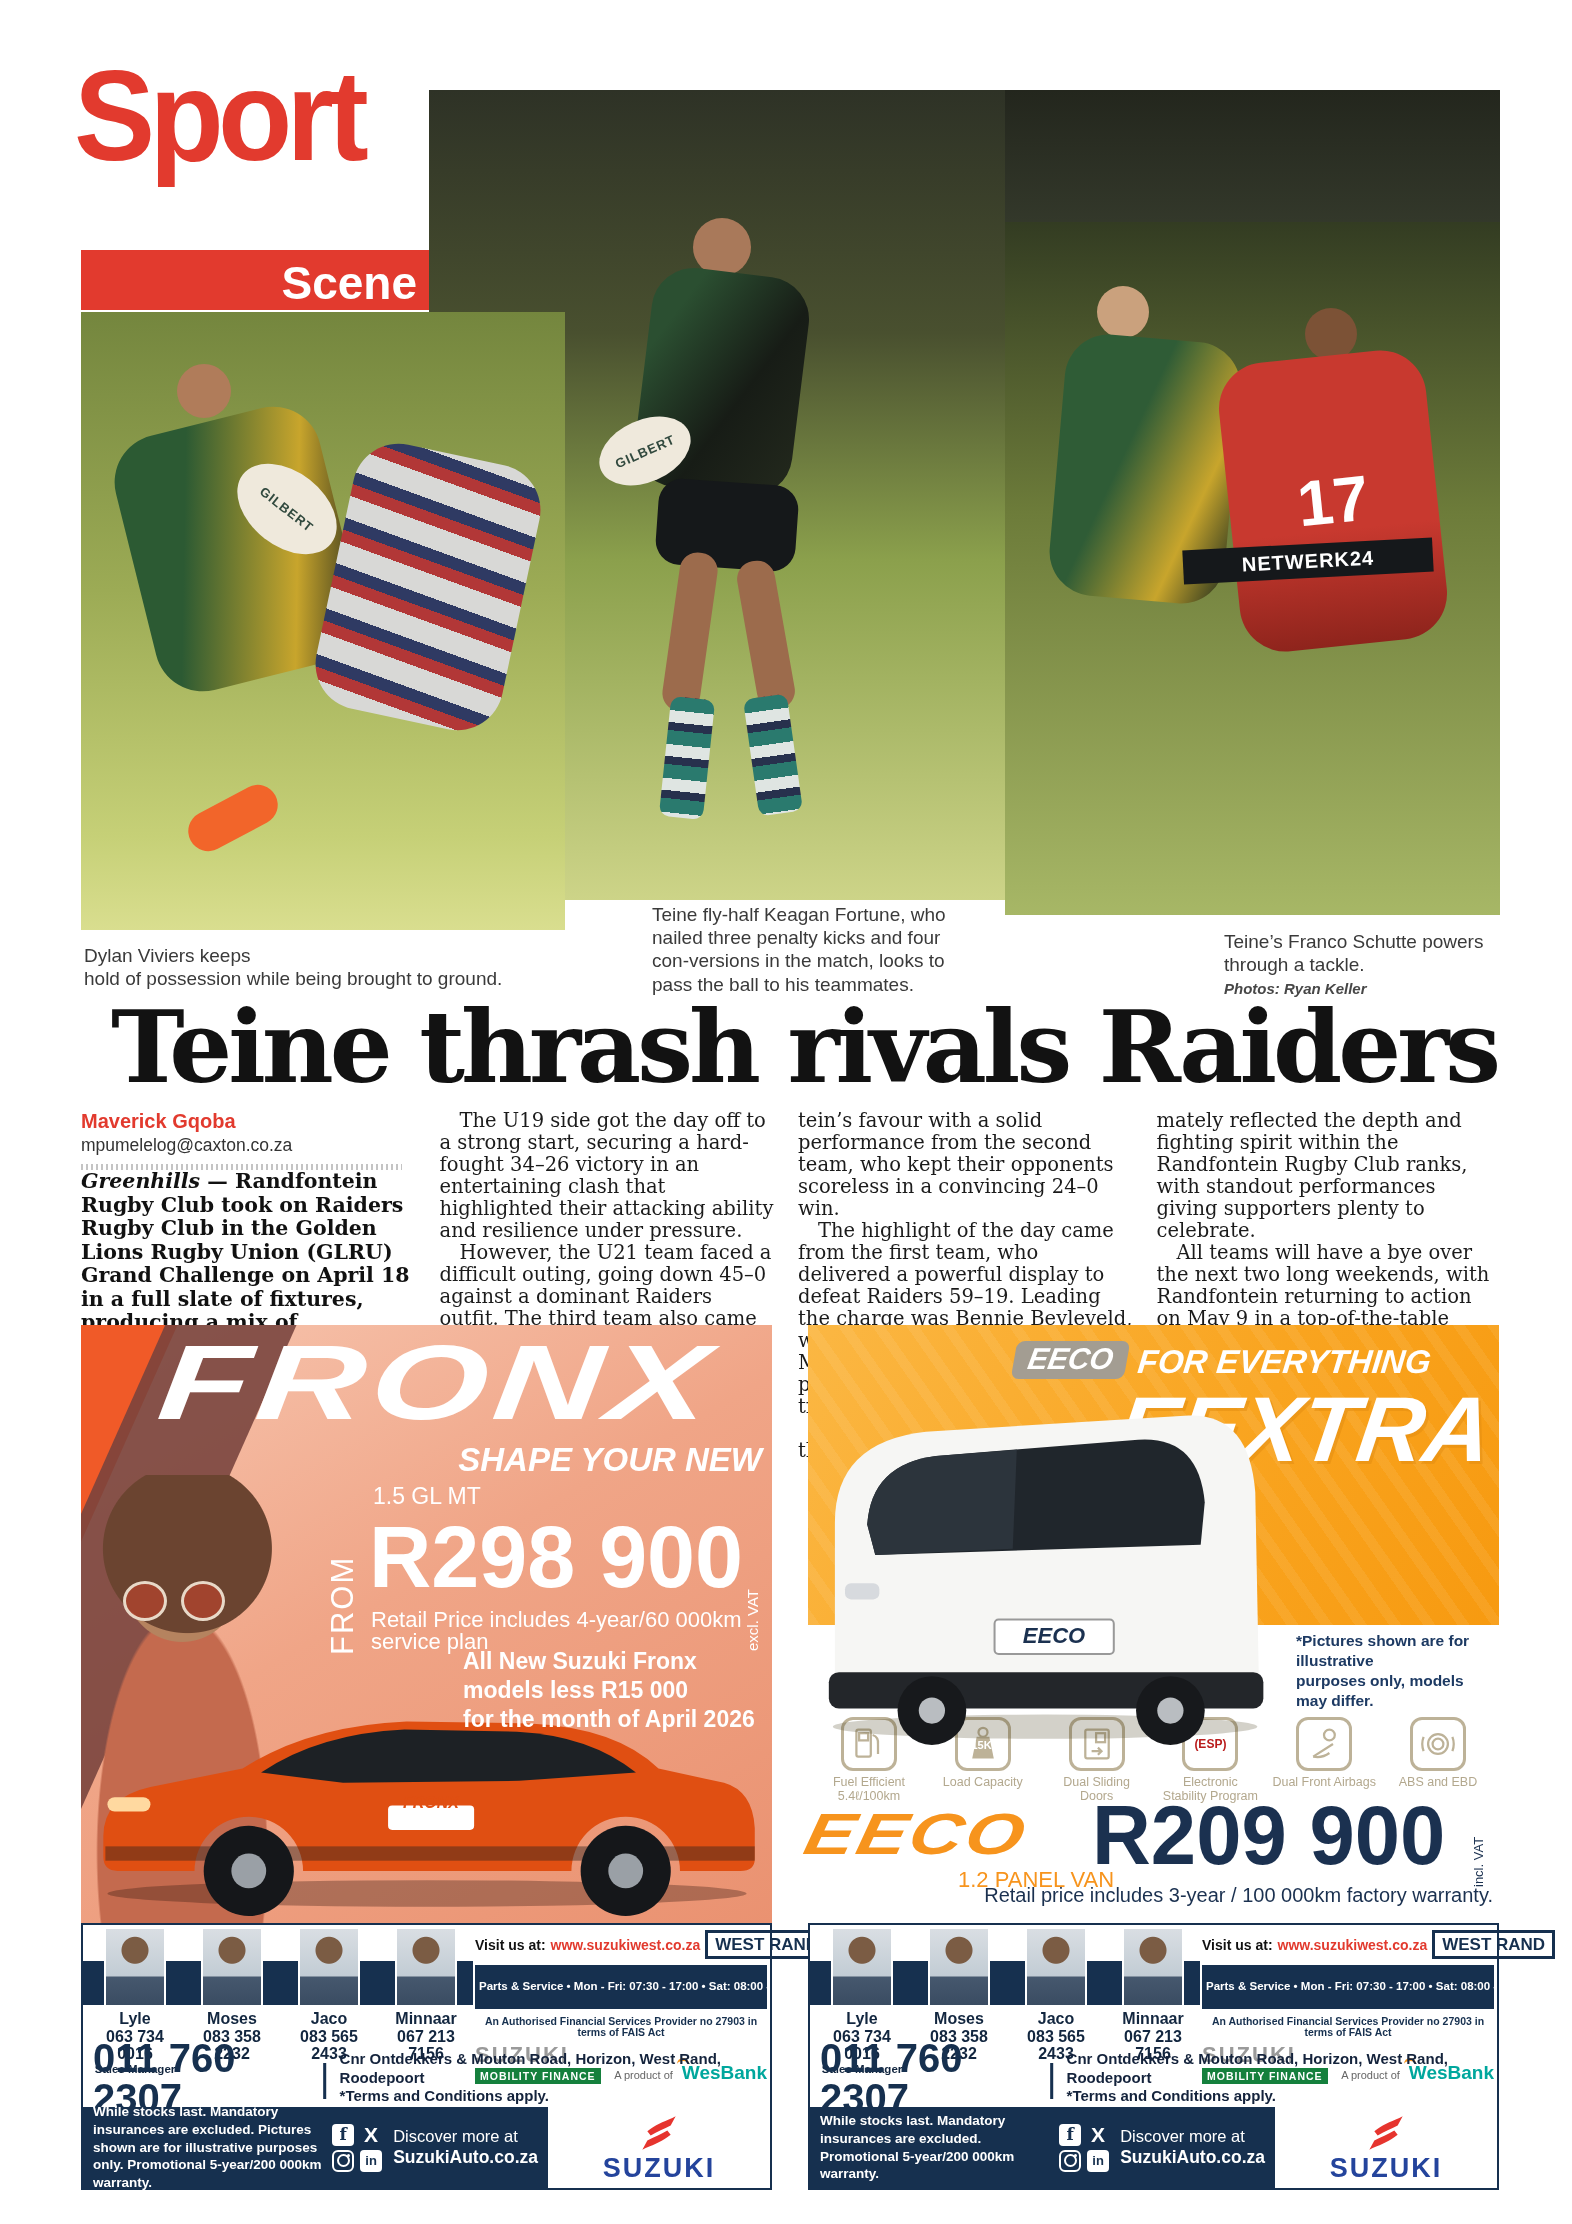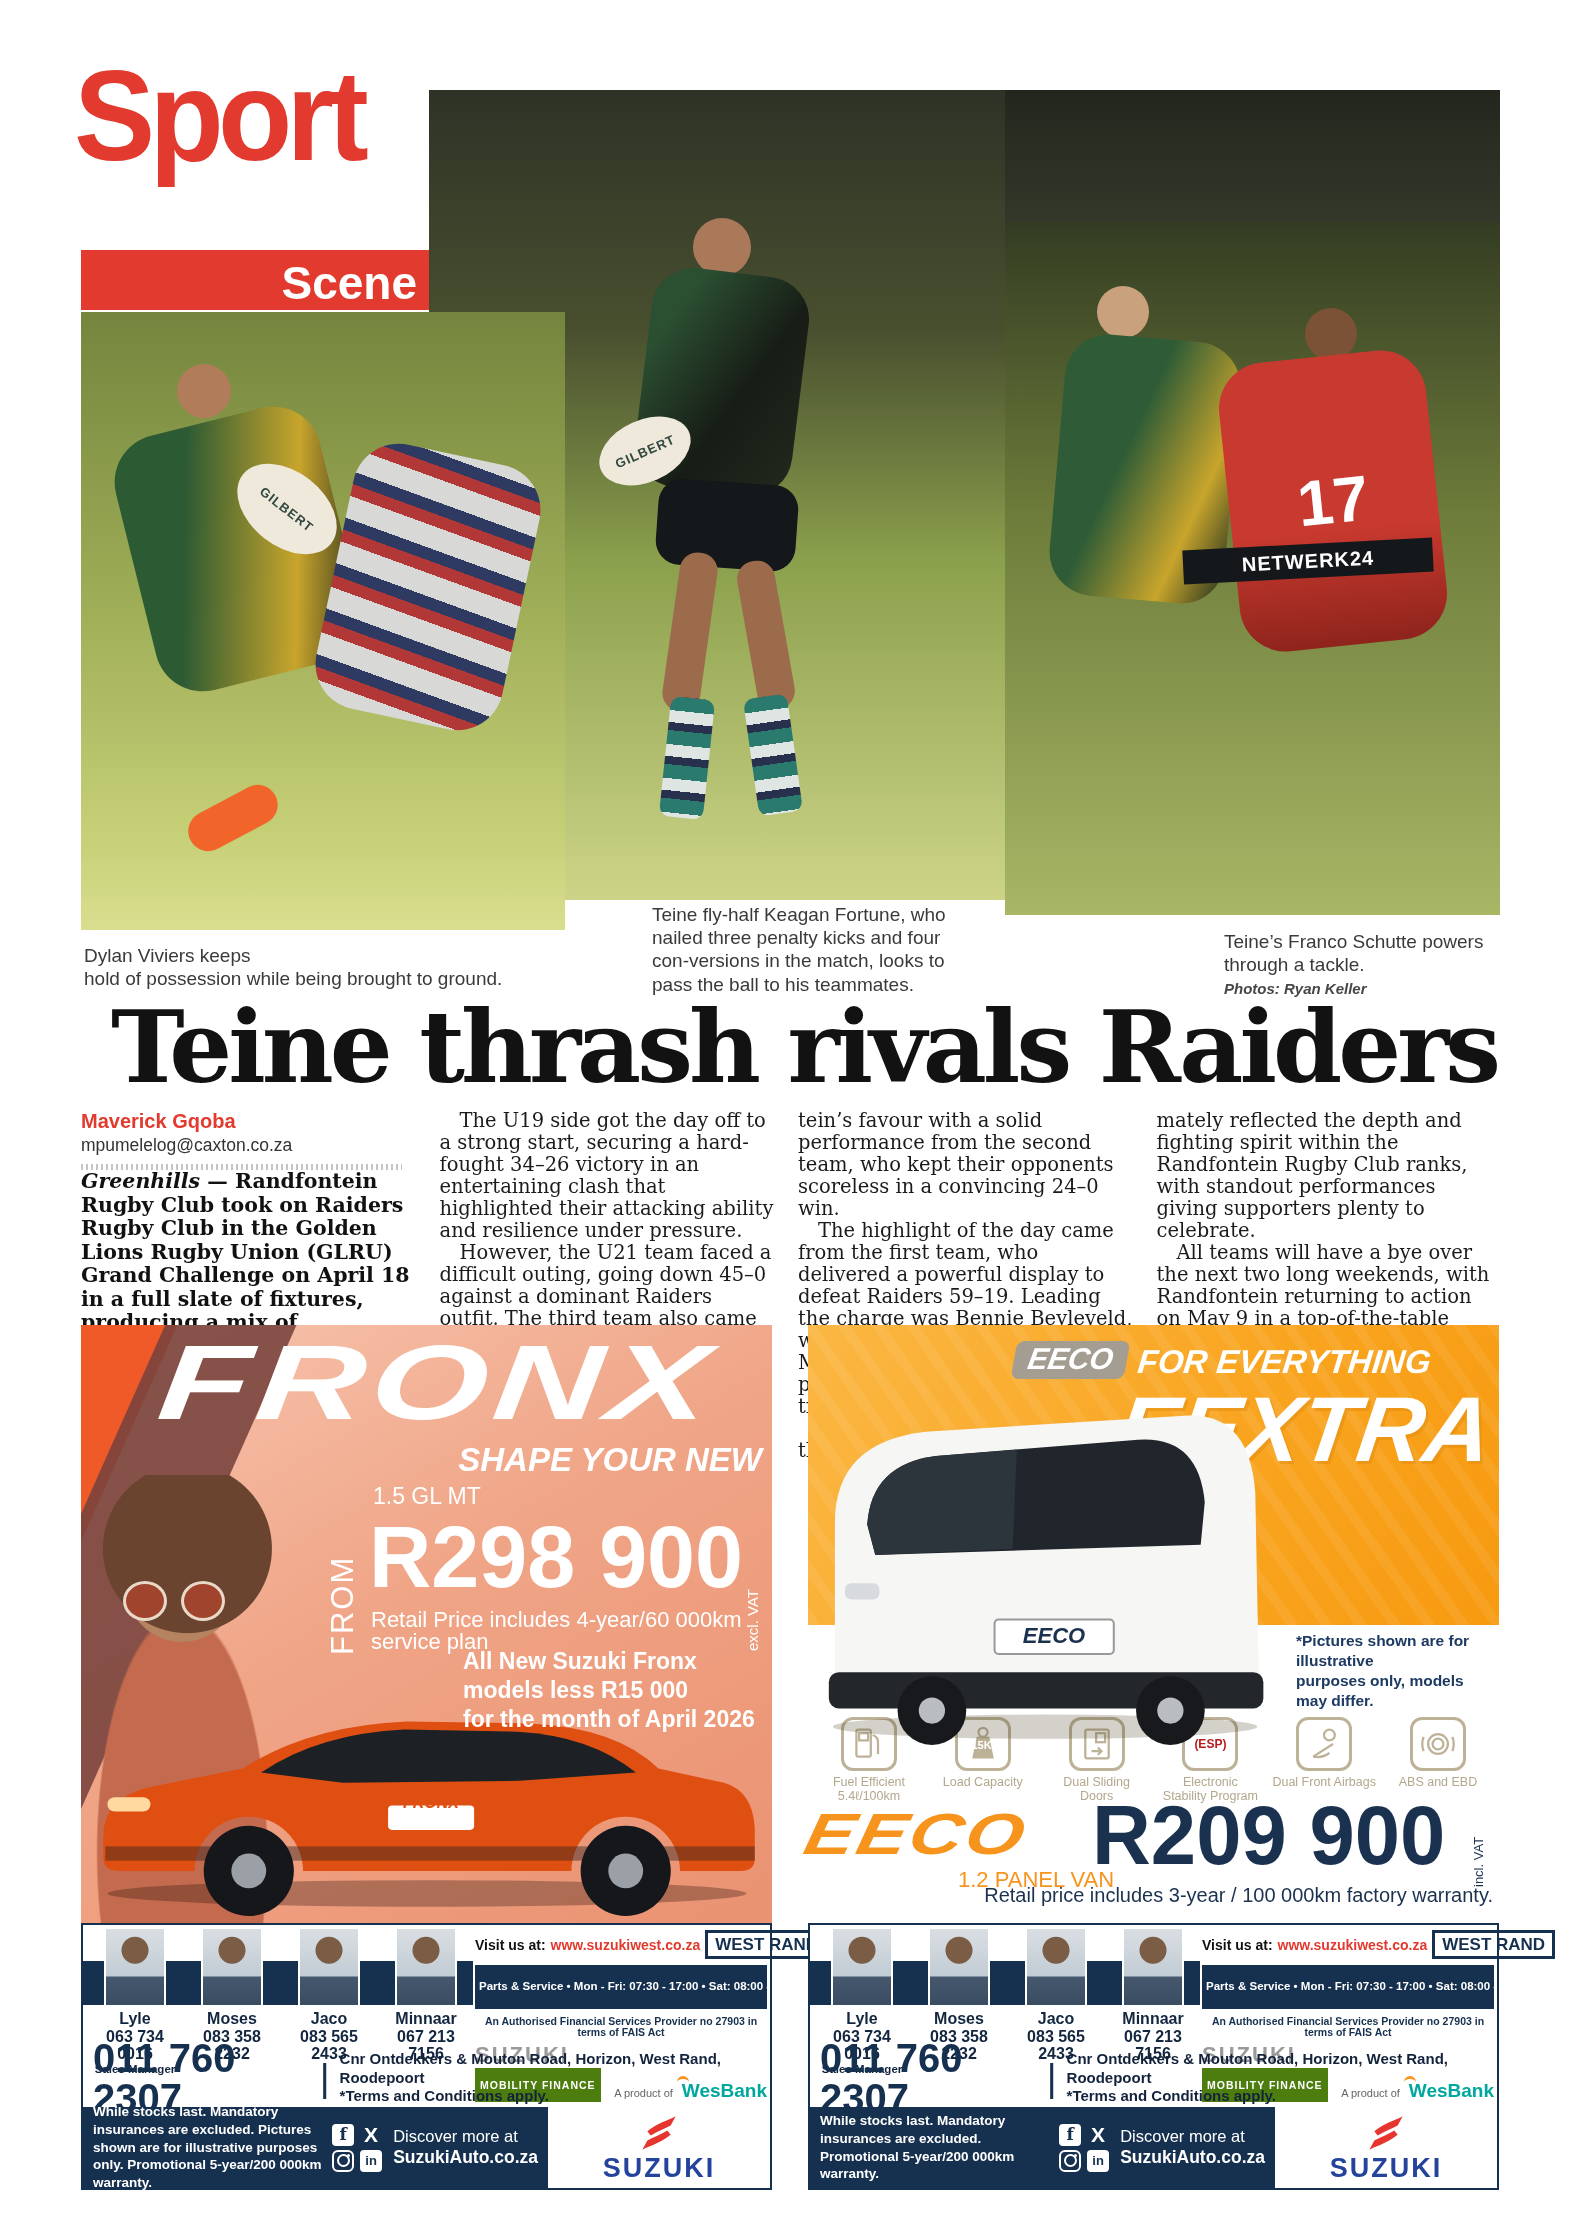--- a/index.html
+++ b/index.html
@@ -60,21 +60,21 @@
   .staff-role { font:bold 11.5px/1.1 "Liberation Sans",sans-serif; color:#12263f; }
   .dealer-right { position:absolute; left:392px; top:5px; width:292px; }
   .visit-row { display:flex; align-items:center; gap:5px; }
   .visit-label { font:bold 14px "Liberation Sans",sans-serif; color:#111; white-space:nowrap; }
   .visit-url { font:bold 14px "Liberation Sans",sans-serif; color:#e23a2e; white-space:nowrap; }
   .region-box { margin-left:auto; border:3px solid #16304f; color:#16304f; font:bold 17px/1 "Liberation Sans",sans-serif; padding:3px 7px; white-space:nowrap; }
   .hours-bar { margin-top:6px; background:#16304f; color:#fff; font:bold 11.5px/1 "Liberation Sans",sans-serif; padding:16px 4px; text-align:center; white-space:nowrap; }
   .fais { margin-top:7px; font:bold 10.5px/1.1 "Liberation Sans",sans-serif; color:#16304f; text-align:center; }
   .finance-row { margin-top:5px; display:flex; align-items:flex-end; justify-content:space-between; }
   .smf-suzuki { font:bold 22px/1 "Liberation Sans",sans-serif; color:#9a9a9a; letter-spacing:2px; }
-  .smf-mobility { background:#4d7c0f; color:#fff; font:bold 10.5px/1 "Liberation Sans",sans-serif; padding:12px 5px; letter-spacing:1px; margin-top:2px; text-align:center; }
+  .smf-mobility { background:#15803d; color:#fff; font:bold 10.5px/1 "Liberation Sans",sans-serif; padding:3px 5px; letter-spacing:1px; margin-top:2px; text-align:center; }
   .wesbank { text-align:right; }
   .wb-label { font:11px "Liberation Sans",sans-serif; color:#666; }
   .wb-name { font:bold 19px "Liberation Sans",sans-serif; color:#00a79d; }
   .wb-arrow { display:inline-block; width:12px; height:6px; border-top:3px solid #f7941d; border-radius:50%/100% 100% 0 0; vertical-align:top; margin-right:-12px; position:relative; top:-4px; }
   .phone-row { position:absolute; left:0; top:124px; width:687px; height:58px; display:flex; align-items:center; padding:0 10px; }
   .phone-big { font:bold 40px/1 "Liberation Sans",sans-serif; color:#16304f; }
   .pipe { font:300 38px/1 "Liberation Sans",sans-serif; color:#16304f; margin:0 10px; }
   .addr { font:bold 15px/1.25 "Liberation Sans",sans-serif; color:#14233c; }
   .ad-footer { position:absolute; left:0; top:182px; width:687px; height:81px; display:flex; }
   .footer-navy { width:465px; background:#16304f; color:#fff; display:flex; align-items:center; padding:0 10px; gap:9px; }

